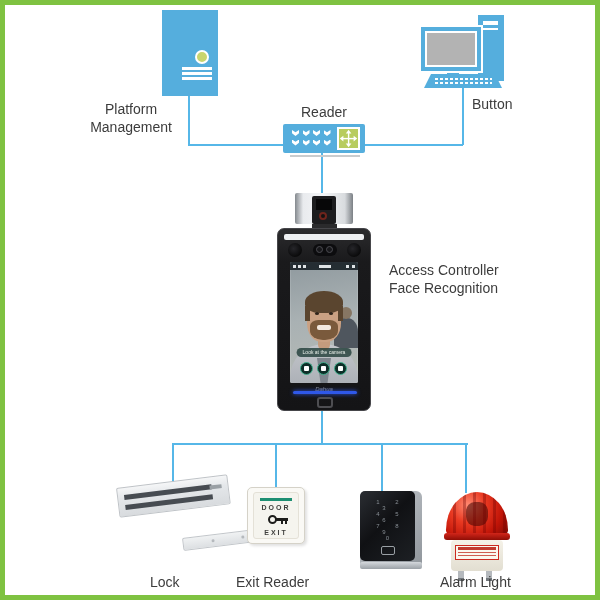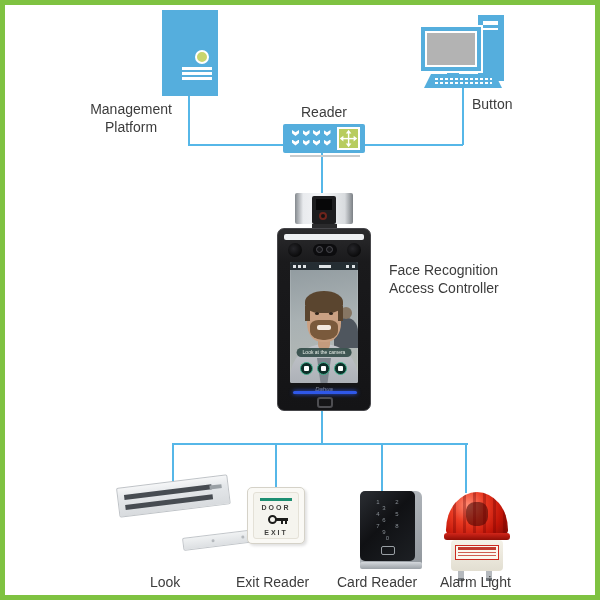--- a/index.html
+++ b/index.html
@@ -134,22 +134,22 @@
   <div class="line" style="left:381px;top:443px;width:2px;height:50px;"></div>
   <div class="line" style="left:465px;top:443px;width:2px;height:50px;"></div>
 
   <div class="server">
     <div class="led"></div>
     <div class="bar" style="top:57px;"></div>
     <div class="bar" style="top:62px;"></div>
     <div class="bar" style="top:67px;"></div>
   </div>
   <div class="lbl center" style="left:70px;top:100px;width:122px;">
+    <div>Platform</div>
     <div>Management</div>
-    <div>Platform</div>
   </div>
 
   <div class="tower">
     <div class="s1"></div>
     <div class="s2"></div>
   </div>
   <div class="monitor"></div>
   <div class="stand"></div>
   <div class="keyboard">
     <div class="keys"></div>
@@ -232,36 +232,36 @@
           <i></i>
         </div>
     </div>
 
     <div class="brand">Dahua</div>
     <div class="ledstrip"></div>
     <div class="tapicon"></div>
   </div>
 
   <div class="lbl" style="left:389px;top:261px;">
+    <div>Access Controller</div>
     <div>Face Recognition</div>
-    <div>Access Controller</div>
   </div>
 
   <div class="lock-group">
     <div class="lock-bar">
       <div class="lock-strip" style="top:7px;"></div>
       <div class="lock-strip" style="top:17px;"></div>
       <div class="lock-text"></div>
     </div>
     <div class="lock-plate">
       <i style="left:28px;"></i>
         <i style="left:58px;"></i>
     </div>
   </div>
-  <div class="lbl" style="left:150px;top:573px;">Look</div>
+  <div class="lbl" style="left:150px;top:573px;">Lock</div>
 
   <div class="exitbtn">
     <div class="panel">
       <div class="gline"></div>
       <div class="door">DOOR</div>
       <div class="keyicon">
         <div class="ring"></div>
           <div class="bar"></div>
           <div class="t1"></div>
           <div class="t2"></div>
@@ -275,21 +275,20 @@
     <div class="cr-silver"></div>
     <div class="cr-front">
       <div class="cr-row" style="top:8px;">1 2 3</div>
       <div class="cr-row" style="top:20px;">4 5 6</div>
       <div class="cr-row" style="top:32px;">7 8 9</div>
       <div class="cr-row" style="top:44px;">0</div>
       <div class="cr-card"></div>
     </div>
     <div class="cr-base"></div>
   </div>
-  <div class="lbl" style="left:337px;top:573px;">Card Reader</div>
 
   <div class="alarm">
     <div class="al-dome">
       <div class="al-bulb"></div>
       <div class="al-streaks"></div>
     </div>
     <div class="al-rim"></div>
     <div class="al-base">
       <div class="al-label">
         <div class="t"></div>

